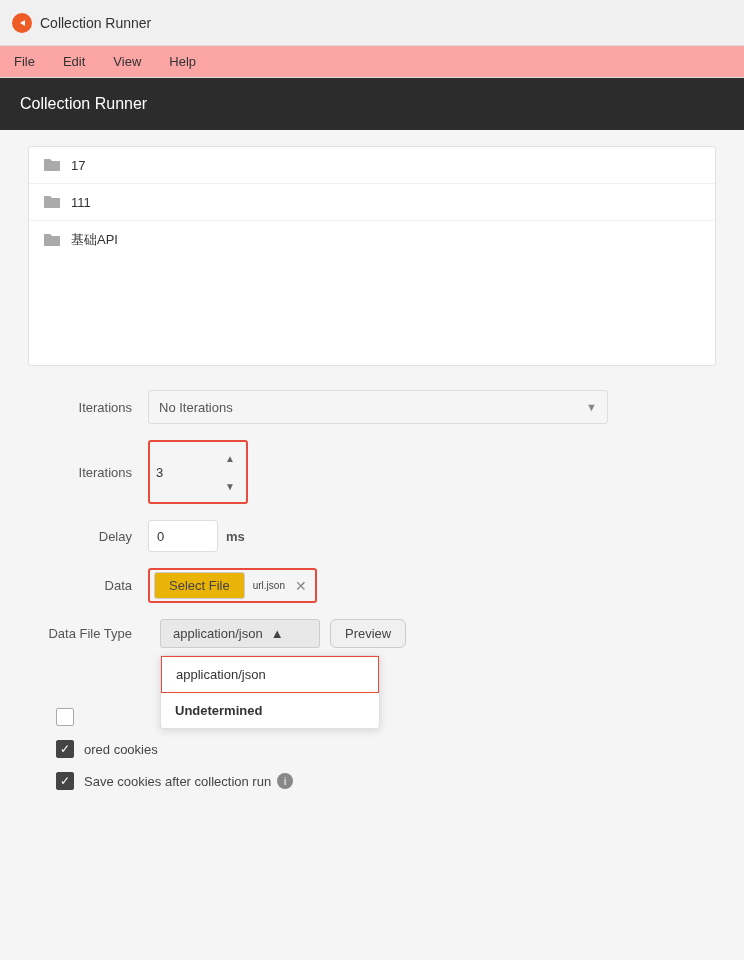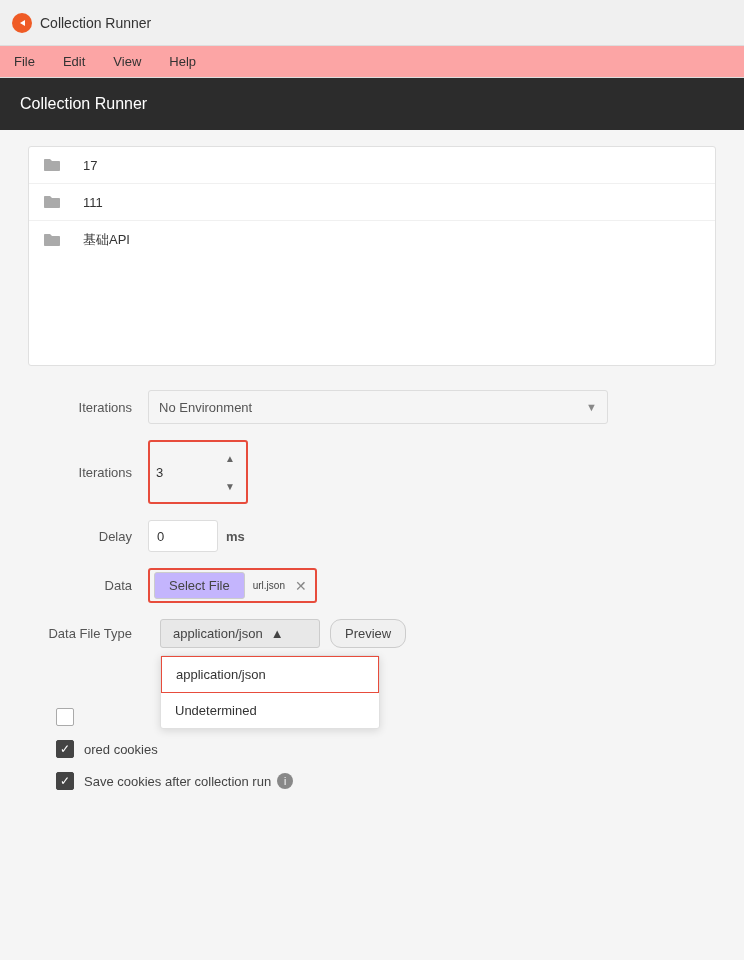--- a/index.html
+++ b/index.html
@@ -76,21 +76,20 @@
       margin: 16px 28px;
       border-radius: 3px;
       min-height: 220px;
     }
     .collection-item {
       display: flex;
       align-items: center;
       padding: 10px 14px;
       border-bottom: 1px solid #f0f0f0;
       cursor: pointer;
-      gap: 12px;
     }
     .collection-item:last-child { border-bottom: none; }
     .folder-icon {
       width: 18px;
       height: 16px;
       margin-right: 10px;
       flex-shrink: 0;
     }
     .collection-name {
       font-size: 13px;
@@ -183,21 +182,21 @@
 
     
     .data-file-group {
       display: flex;
       align-items: center;
       border: 2px solid #e74c3c;
       border-radius: 3px;
       padding: 2px 4px;
     }
     .select-file-btn {
-      background: #c4b5fd;
+      background: #eab308;
       border: 1px solid #ccc;
       border-radius: 3px;
       padding: 5px 14px;
       font-size: 13px;
       color: #444;
       cursor: pointer;
     }
     .file-name-display {
       margin-left: 8px;
       font-size: 10px;
@@ -230,21 +229,21 @@
       color: #444;
       cursor: pointer;
       display: flex;
       align-items: center;
       gap: 8px;
       min-width: 160px;
     }
     .preview-btn {
       background: #f0f0f0;
       border: 1px solid #ccc;
-      border-radius: 11px;
+      border-radius: 6px;
       padding: 6px 14px;
       font-size: 13px;
       color: #444;
       cursor: pointer;
     }
 
     
     .dropdown-menu {
       position: absolute;
       top: 36px;
@@ -256,21 +255,21 @@
       min-width: 220px;
       box-shadow: 0 2px 8px rgba(0,0,0,0.12);
     }
     .dropdown-menu-item {
       padding: 10px 14px;
       font-size: 13px;
       color: #333;
       cursor: pointer;
       border-bottom: 1px solid #f0f0f0;
     }
-    .dropdown-menu-item:last-child { border-bottom: none; }
+    .dropdown-menu-item:last-child { border-bottom: none; font-weight: bold; }
     .dropdown-menu-item:first-child {
       background: #f9f9f9;
     }
     .dropdown-menu-item.highlighted {
       border: 1px solid #e74c3c;
       background: #fff;
     }
 
     
     .checkbox-row {
@@ -366,21 +365,21 @@
       </svg>
       <span class="collection-name">基础API</span>
     </div>
   </div>
 
   <div class="form-section">
 
     <div class="form-row">
       <span class="form-label">Iterations</span>
       <div class="env-dropdown">
-        <span>No Environment</span>
+        <span>No Iterations</span>
         <span class="dropdown-arrow">▼</span>
       </div>
     </div>
 
     <div class="form-row">
       <span class="form-label">Iterations</span>
       <div class="iterations-group">
         <input type="text" class="iterations-input" value="3" style="">
         <div style="display:flex; flex-direction:column; margin-left:4px;">
           <button class="iterations-stepper">▲</button>

